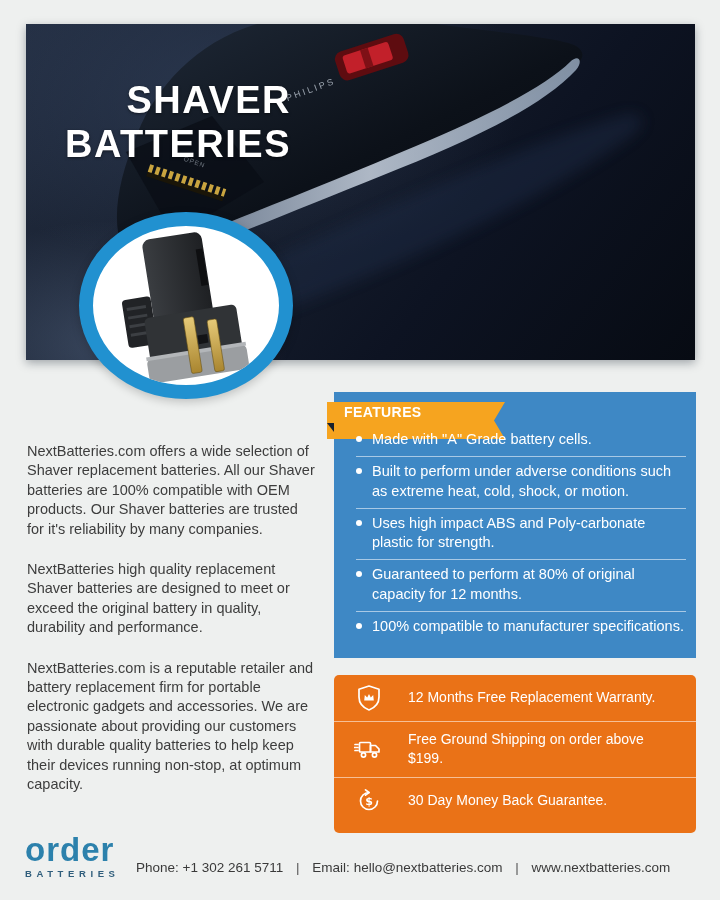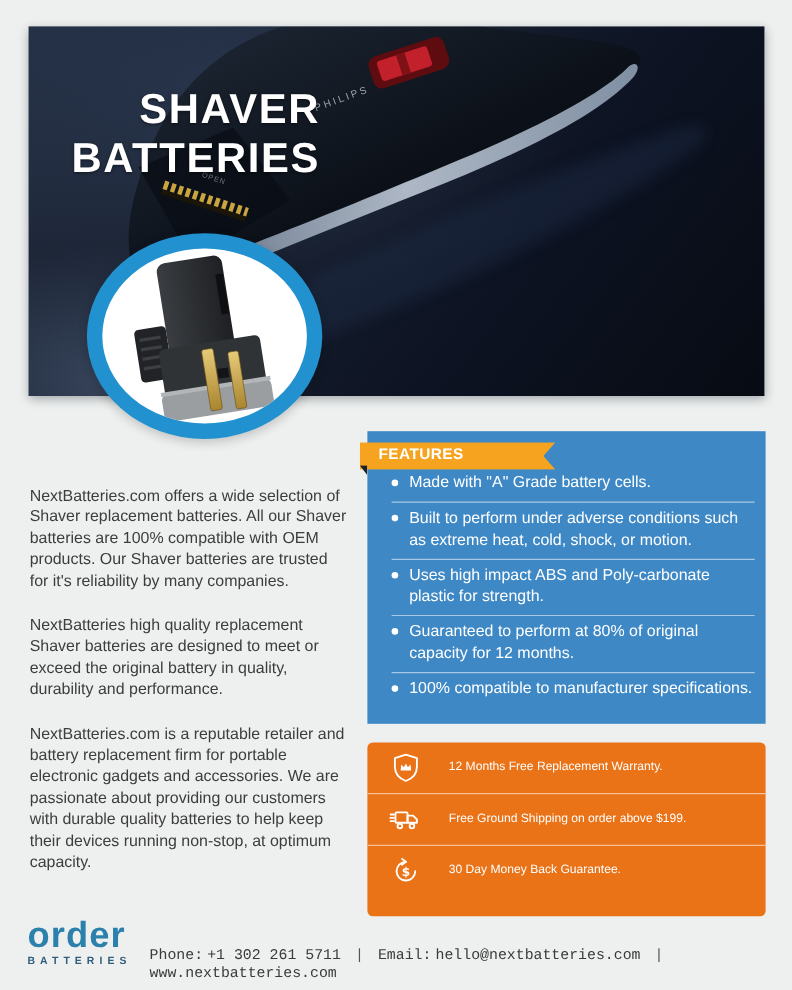--- a/index.html
+++ b/index.html
@@ -23,47 +23,47 @@
         box-shadow:0 3px 10px rgba(0,0,0,.2);overflow:hidden;}
   .badge-circle svg{position:absolute;left:3px;top:-2px;width:180px;height:164px;}
 
   
   .intro{position:absolute;left:27px;top:424px;width:290px;color:#3d3d3d;
          font-size:14.5px;line-height:19.4px;}
   .intro p{margin:18px 0 21px 0;}
 
   
   .features{position:absolute;left:334px;top:392px;width:362px;height:266px;background:#3e88c5;box-sizing:border-box;}
-  .ribbon{position:absolute;left:-7px;top:10px;width:178px;height:25px;background:#f6a41f;
+  .ribbon{position:absolute;left:-7px;top:10px;width:178px;height:37px;background:#f6a41f;
           color:#ffffff;font-weight:700;font-size:14px;line-height:21px;letter-spacing:.4px;
           padding-left:17px;box-sizing:border-box;
           clip-path:polygon(0 0,100% 0,calc(100% - 11px) 50%,100% 100%,0 100%);}
   .ribbon-fold{position:absolute;left:-7px;top:31px;width:7px;height:9px;background:#19212d;
           clip-path:polygon(0 0,100% 0,100% 100%);}
   .feature-list{list-style:none;margin:33px 0 0 0;padding:0 10px 0 22px;}
   .feature-list li{position:relative;padding:5px 0 7px 16px;color:#ffffff;
           font-size:14.5px;line-height:19.3px;border-bottom:1px solid rgba(255,255,255,.55);}
   .feature-list li:last-child{border-bottom:none;}
   .bullet{position:absolute;left:0;top:11px;width:6px;height:6px;border-radius:50%;background:#ffffff;}
 
   
   .guarantees{position:absolute;left:334px;top:675px;width:362px;height:158px;background:#ea7217;
           border-radius:5px;box-sizing:border-box;overflow:hidden;}
   .g-row{display:flex;align-items:center;padding:8px 14px 8px 20px;border-bottom:1px solid rgba(255,255,255,.55);}
   .g-row:last-child{border-bottom:none;}
   .g-icon{flex:0 0 30px;width:30px;height:30px;margin-right:24px;}
   .g-icon svg{width:30px;height:30px;display:block;}
-  .g-text{color:#ffffff;font-size:11px;line-height:19.3px;max-width:250px;}
+  .g-text{color:#ffffff;font-size:14px;line-height:19.3px;max-width:250px;}
 
   
   .logo{position:absolute;left:25px;top:835px;}
   .logo-primary{color:#2c81ac;font-size:33px;line-height:30px;font-weight:700;letter-spacing:1px;}
   .logo-secondary{color:#305e7c;font-size:9.5px;font-weight:700;letter-spacing:4.6px;margin-top:3px;}
   .contact{position:absolute;left:136px;top:861px;color:#3a3a3a;font-size:13.5px;line-height:14px;}
-  .contact span{vertical-align:baseline;font-family:Liberation Mono, monospace;}
+  .contact span{vertical-align:baseline;}
   .contact .sep{margin:0 9px;color:#555;}
 </style>
 </head>
 <body>
 
 <div class="page">
 
   <div class="hero">
     <svg class="hero-art" viewBox="0 0 669 336" aria-hidden="true">
       <defs>

